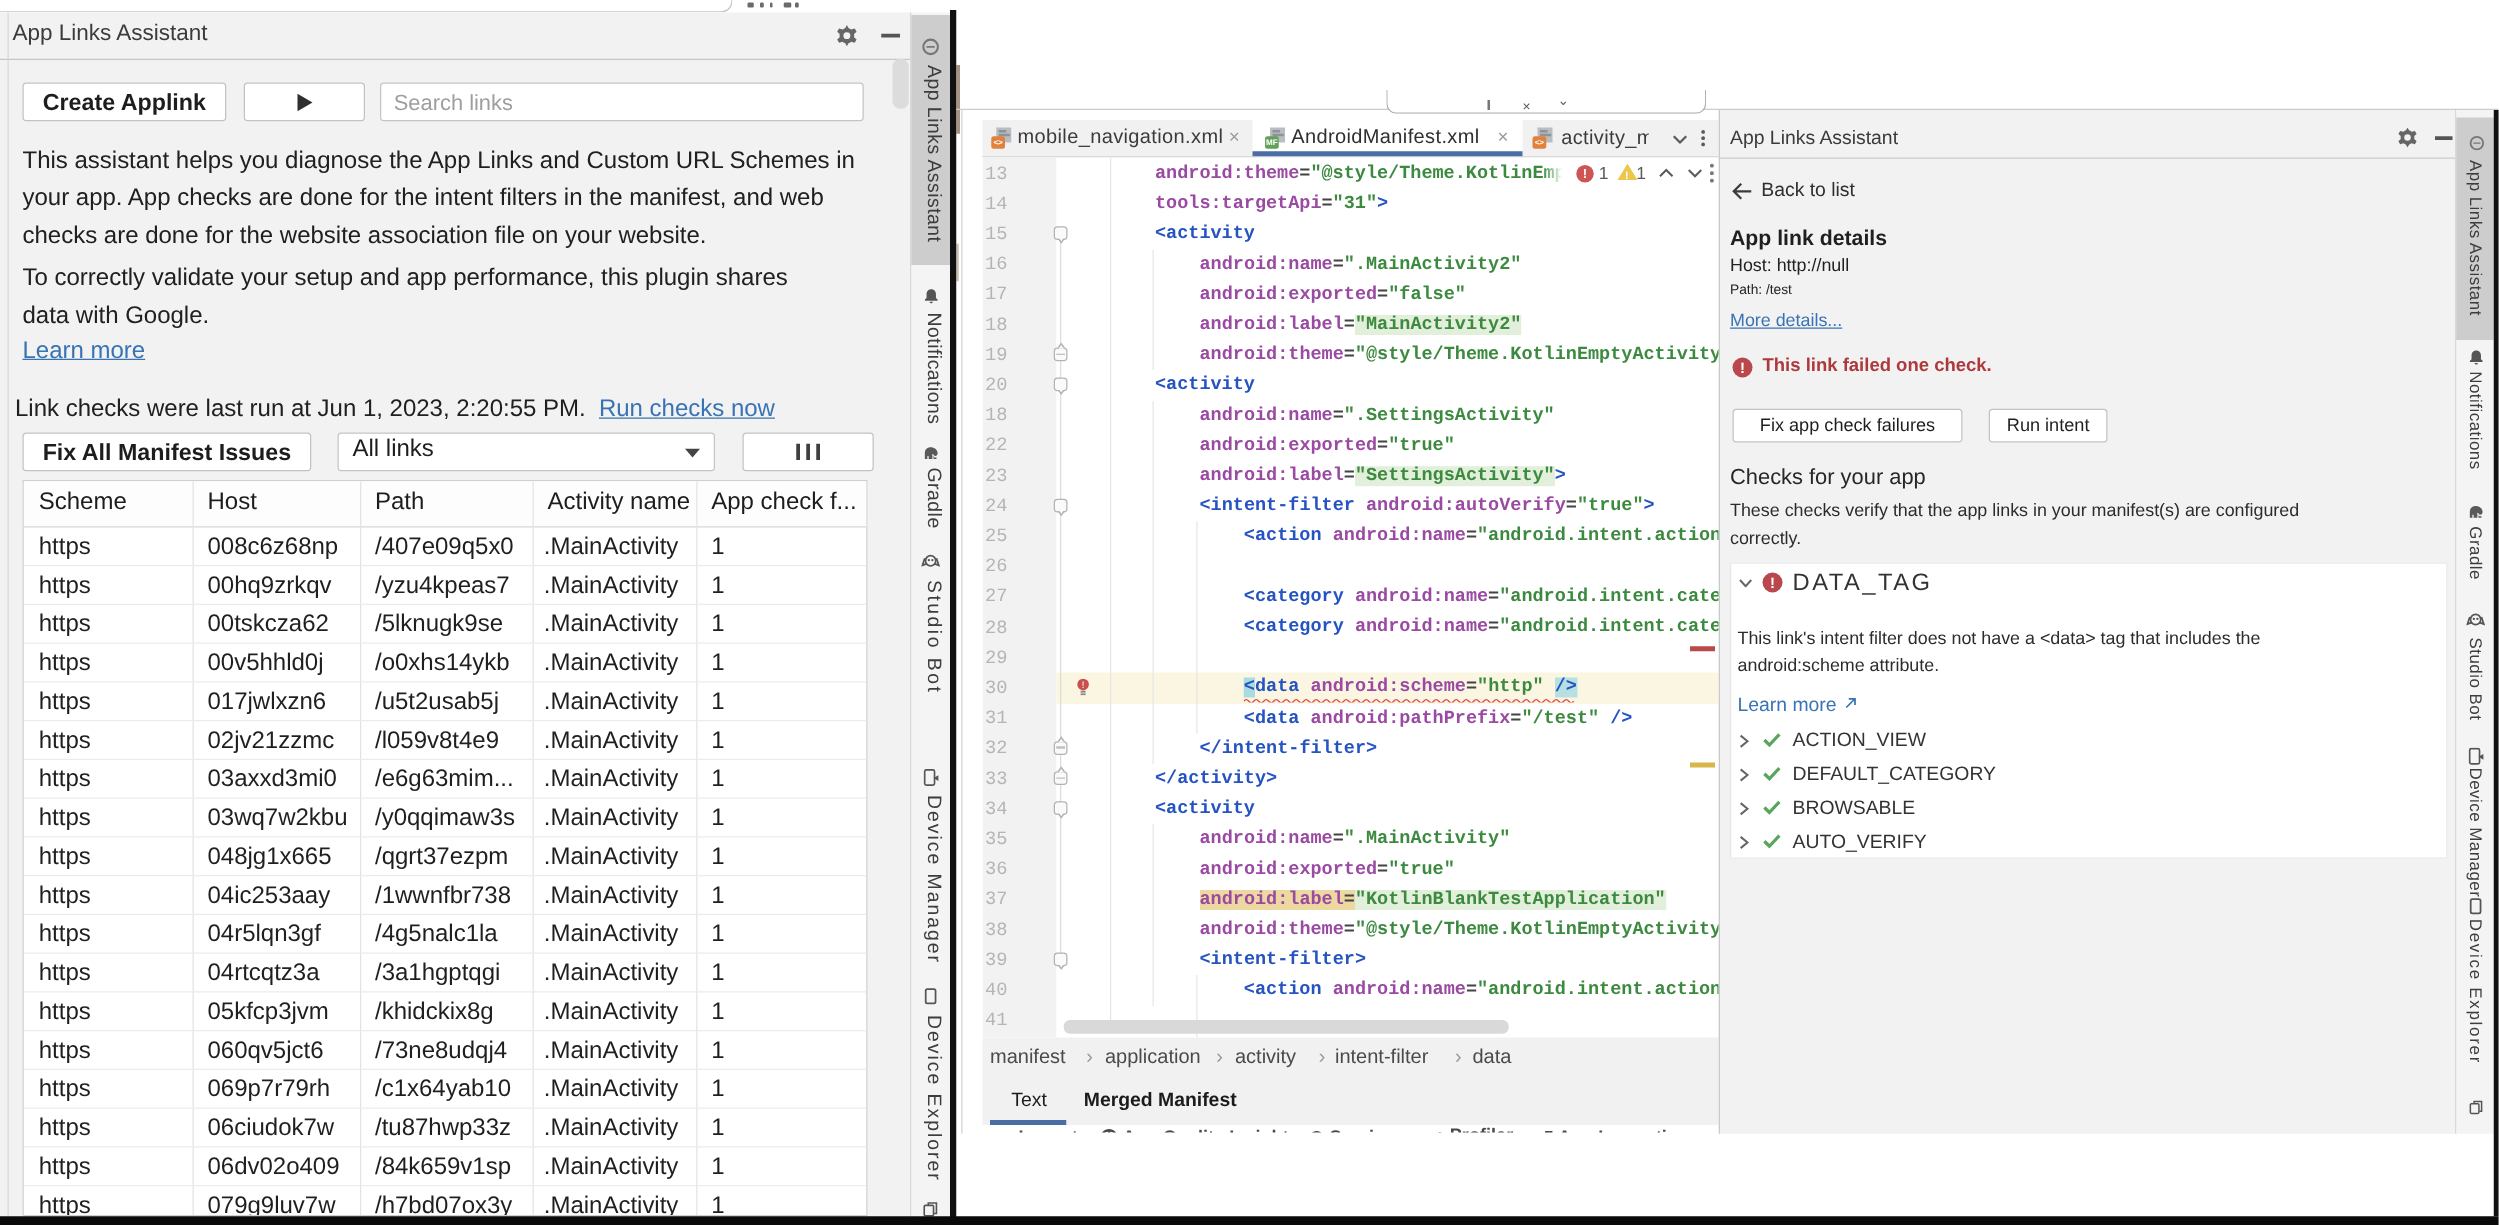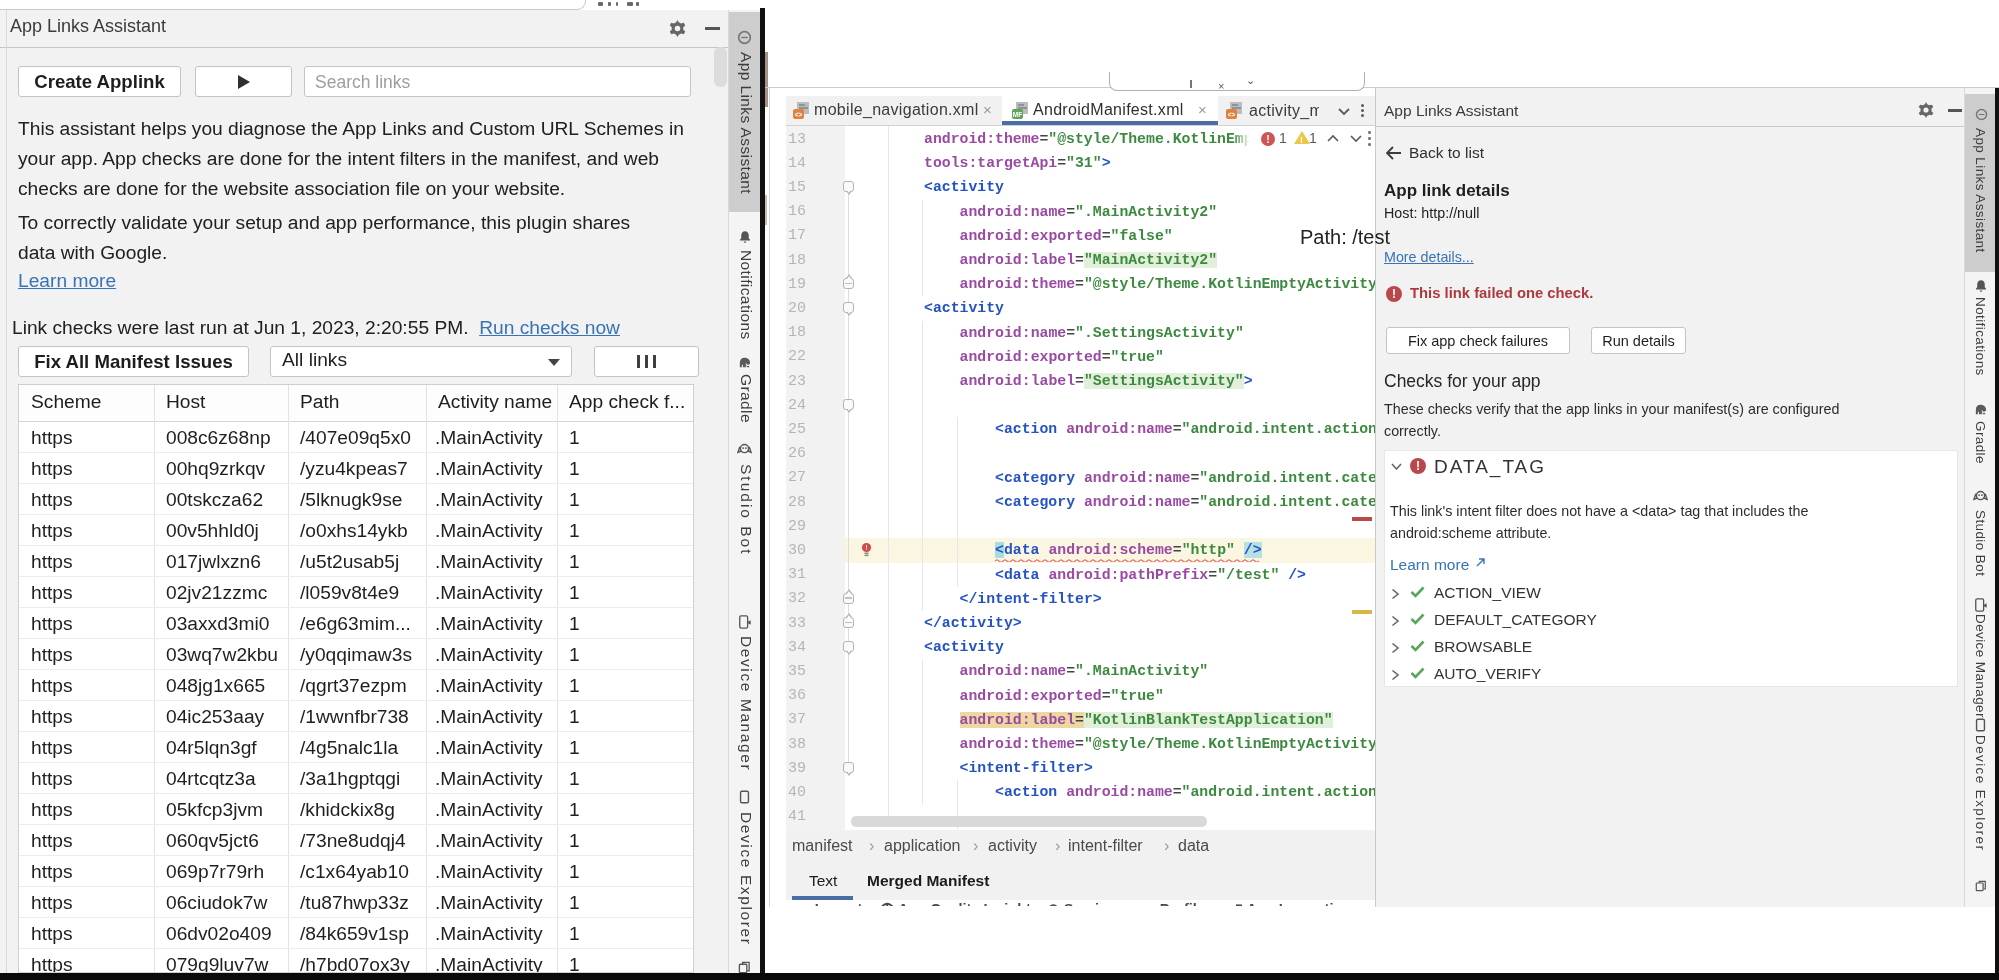--- a/index.html
+++ b/index.html
@@ -361,20 +361,21 @@
 <div class="mono" style="position:absolute;left:138.0px;top:25.2px;"><span class="at">tools:targetApi</span><span class="eq">=</span><span class="vl">"31"</span><span class="tg">&gt;</span></div>
 <div class="mono" style="position:absolute;left:138.0px;top:49.4px;"><span class="tg">&lt;activity</span></div>
 <div class="mono" style="position:absolute;left:173.6px;top:73.6px;"><span class="at">android:name</span><span class="eq">=</span><span class="vl">".MainActivity2"</span></div>
 <div class="mono" style="position:absolute;left:173.6px;top:97.8px;"><span class="at">android:exported</span><span class="eq">=</span><span class="vl">"false"</span></div>
 <div class="mono" style="position:absolute;left:173.6px;top:122.0px;"><span class="at">android:label</span><span class="eq">=</span><span class="vl" style="background:#e2efda;">"MainActivity2"</span></div>
 <div class="mono" style="position:absolute;left:173.6px;top:146.2px;"><span class="at">android:theme</span><span class="eq">=</span><span class="vl">"@style/Theme.KotlinEmptyActivityTest"&gt;</span></div>
 <div class="mono" style="position:absolute;left:138.0px;top:170.4px;"><span class="tg">&lt;activity</span></div>
 <div class="mono" style="position:absolute;left:173.6px;top:194.6px;"><span class="at">android:name</span><span class="eq">=</span><span class="vl">".SettingsActivity"</span></div>
 <div class="mono" style="position:absolute;left:173.6px;top:218.8px;"><span class="at">android:exported</span><span class="eq">=</span><span class="vl">"true"</span></div>
 <div class="mono" style="position:absolute;left:173.6px;top:243.0px;"><span class="at">android:label</span><span class="eq">=</span><span class="vl" style="background:#e2efda;">"SettingsActivity"</span><span class="tg">&gt;</span></div>
+<div class="mono" style="position:absolute;left:173.6px;top:267.2px;"><span class="tg">&lt;intent-filter</span> <span class="at">android:autoVerify</span><span class="eq">=</span><span class="vl">"true"</span><span class="tg">&gt;</span></div>
 <div class="mono" style="position:absolute;left:209.1px;top:291.4px;"><span class="tg">&lt;action</span> <span class="at">android:name</span><span class="eq">=</span><span class="vl">"android.intent.action.VIEW"</span> </div>
 <div class="mono" style="position:absolute;left:209.1px;top:339.8px;"><span class="tg">&lt;category</span> <span class="at">android:name</span><span class="eq">=</span><span class="vl">"android.intent.category.DEFAULT"</span> </div>
 <div class="mono" style="position:absolute;left:209.1px;top:364.0px;"><span class="tg">&lt;category</span> <span class="at">android:name</span><span class="eq">=</span><span class="vl">"android.intent.category.BROWSABLE"</span> </div>
 <div class="mono" style="position:absolute;left:209.1px;top:412.4px;"><span class="tg"><span style="background:#a8dce0;">&lt;</span>data</span> <span class="at">android:scheme</span><span class="eq">=</span><span class="vl">"http"</span> <span class="tg" style="background:#b7e0e3;">/&gt;</span></div>
 <div class="mono" style="position:absolute;left:209.1px;top:436.6px;"><span class="tg">&lt;data</span> <span class="at">android:pathPrefix</span><span class="eq">=</span><span class="vl">"/test"</span> <span class="tg">/&gt;</span></div>
 <div class="mono" style="position:absolute;left:173.6px;top:460.8px;"><span class="tg">&lt;/intent-filter&gt;</span></div>
 <div class="mono" style="position:absolute;left:138.0px;top:485.0px;"><span class="tg">&lt;/activity&gt;</span></div>
 <div class="mono" style="position:absolute;left:138.0px;top:509.2px;"><span class="tg">&lt;activity</span></div>
 <div class="mono" style="position:absolute;left:173.6px;top:533.4px;"><span class="at">android:name</span><span class="eq">=</span><span class="vl">".MainActivity"</span></div>
 <div class="mono" style="position:absolute;left:173.6px;top:557.6px;"><span class="at">android:exported</span><span class="eq">=</span><span class="vl">"true"</span></div>
@@ -432,26 +433,26 @@
 <path fill="#666" d="M8 0l1.2 2.2a6 6 0 0 1 2 1.15L13.9 2.7l1.4 2.4-1.9 1.75a6 6 0 0 1 0 2.3l1.9 1.75-1.4 2.4-2.7-.65a6 6 0 0 1-2 1.15L8 16l-1.2-2.2a6 6 0 0 1-2-1.15l-2.7.65-1.4-2.4 1.9-1.75a6 6 0 0 1 0-2.3L.7 5.1l1.4-2.4 2.7.65a6 6 0 0 1 2-1.15z"></path>
 <circle cx="8" cy="8" r="2.6" fill="#f2f2f2"></circle>
   </svg>
 <div class="a" style="left:1948px;top:109px;width:14px;height:2.5px;background:#555;"></div>
 <svg width="17" height="14" viewBox="0 0 17 14" class="a" style="left:1385px;top:146px;">
 <path d="M8 1L2 7l6 6M2 7h14" fill="none" stroke="#3c3c3c" stroke-width="1.8"></path>
   </svg>
 <div class="a" style="left:1409px;top:144px;font-size:15.5px;color:#2e2e2e;">Back to list</div>
 <div class="a" style="left:1384px;top:181px;font-size:17px;font-weight:700;color:#1f1f1f;">App link details</div>
 <div class="a" style="left:1384px;top:205px;font-size:14.3px;color:#222;">Host: http://null</div>
-<div class="a" style="left:1300px;top:226px;font-size:20px;color:#222;">Path: /test</div>
+<div class="a" style="left:1384px;top:226px;font-size:11px;color:#222;">Path: /test</div>
 <div class="a lnk" style="left:1384px;top:249px;font-size:14.3px;">More details...</div>
 <div class="a" style="left:1386px;top:286px;width:16px;height:16px;border-radius:50%;background:#b9484d;color:#fff;font-size:12px;font-weight:700;text-align:center;line-height:16px;">!</div>
 <div class="a" style="left:1410px;top:285px;font-size:14.8px;font-weight:700;color:#ae393d;">This link failed one check.</div>
 <div class="a btn" style="left:1386px;top:327px;width:184px;height:27px;font-size:14.5px;">Fix app check failures</div>
-<div class="a btn" style="left:1591px;top:327px;width:95px;height:27px;font-size:14.5px;">Run details</div>
+<div class="a btn" style="left:1591px;top:327px;width:95px;height:27px;font-size:14.5px;">Run intent</div>
 <div class="a" style="left:1384px;top:371px;font-size:17.5px;color:#272727;">Checks for your app</div>
 <div class="a" style="left:1384px;top:399px;white-space:nowrap;font-size:14.3px;line-height:21.5px;color:#2c2c2c;">These checks verify that the app links in your manifest(s) are configured<br>correctly.</div>
 <div class="a" style="left:1384px;top:450px;width:574px;height:237px;background:#fff;border:1px solid #e7e7e7;box-sizing:border-box;"></div>
 <svg width="11" height="7" viewBox="0 0 11 7" class="a" style="left:1391px;top:463px;">
     <path d="M1 1l4.5 5L10 1" fill="none" stroke="#666" stroke-width="1.6"></path>
   </svg>
 <div class="a" style="left:1410px;top:458px;width:16px;height:16px;border-radius:50%;background:#b9484d;color:#fff;font-size:12px;font-weight:700;text-align:center;line-height:16px;">!</div>
 <div class="a" style="left:1434px;top:456px;font-size:19px;letter-spacing:2px;color:#333;">DATA_TAG</div>
 <div class="a" style="left:1390px;top:500px;white-space:nowrap;font-size:14.3px;line-height:22px;color:#2c2c2c;">This link's intent filter does not have a &lt;data&gt; tag that includes the<br>android:scheme attribute.</div>
 <div class="a" style="left:1390px;top:556px;font-size:15.5px;color:#3873b5;">Learn more</div>

